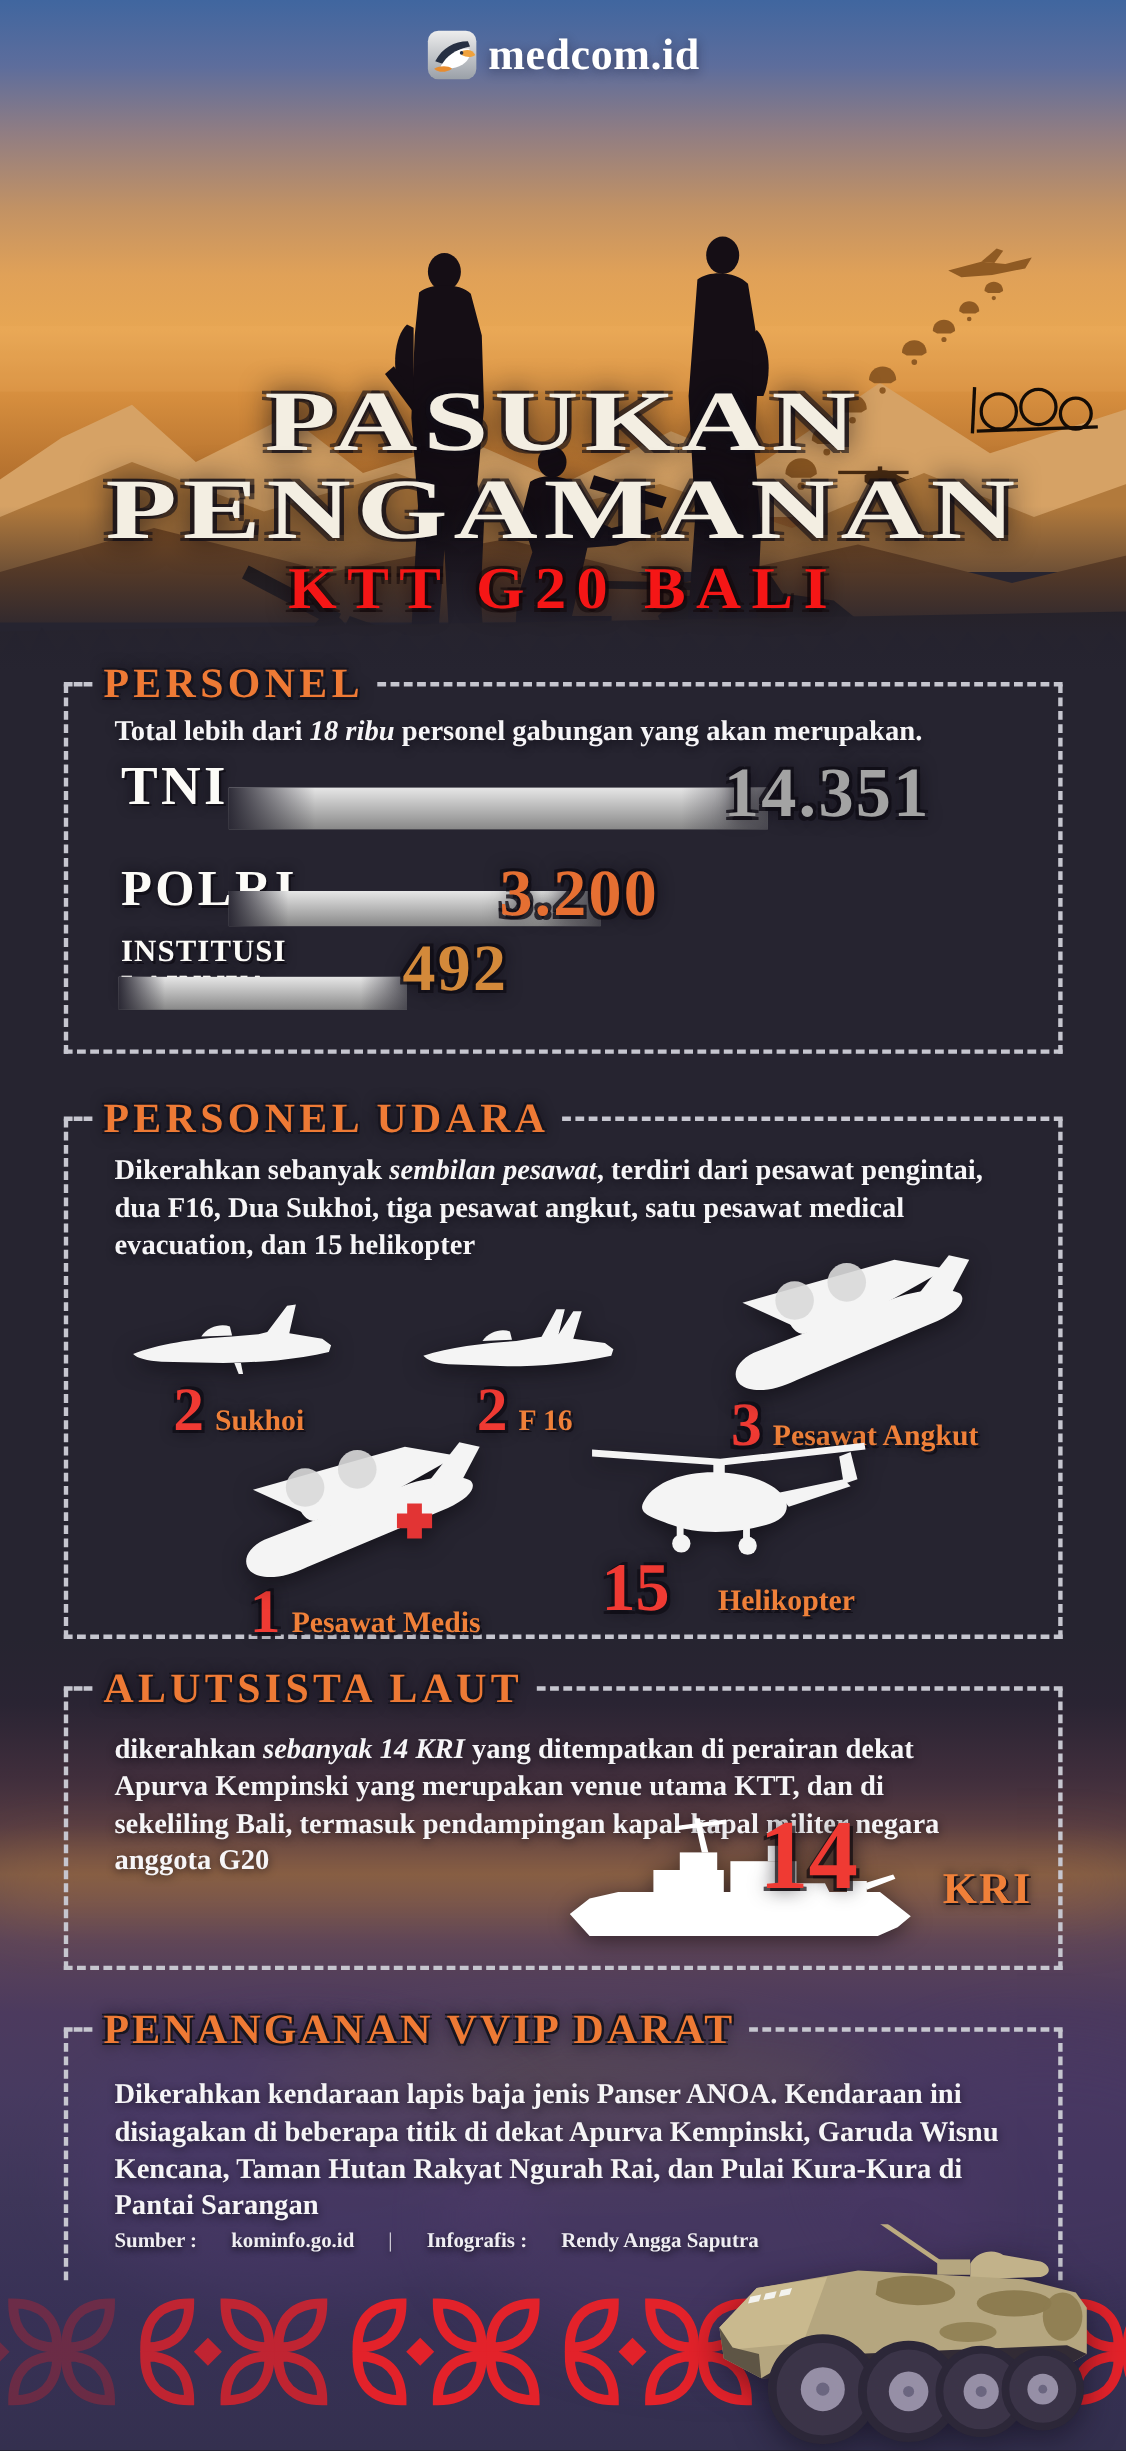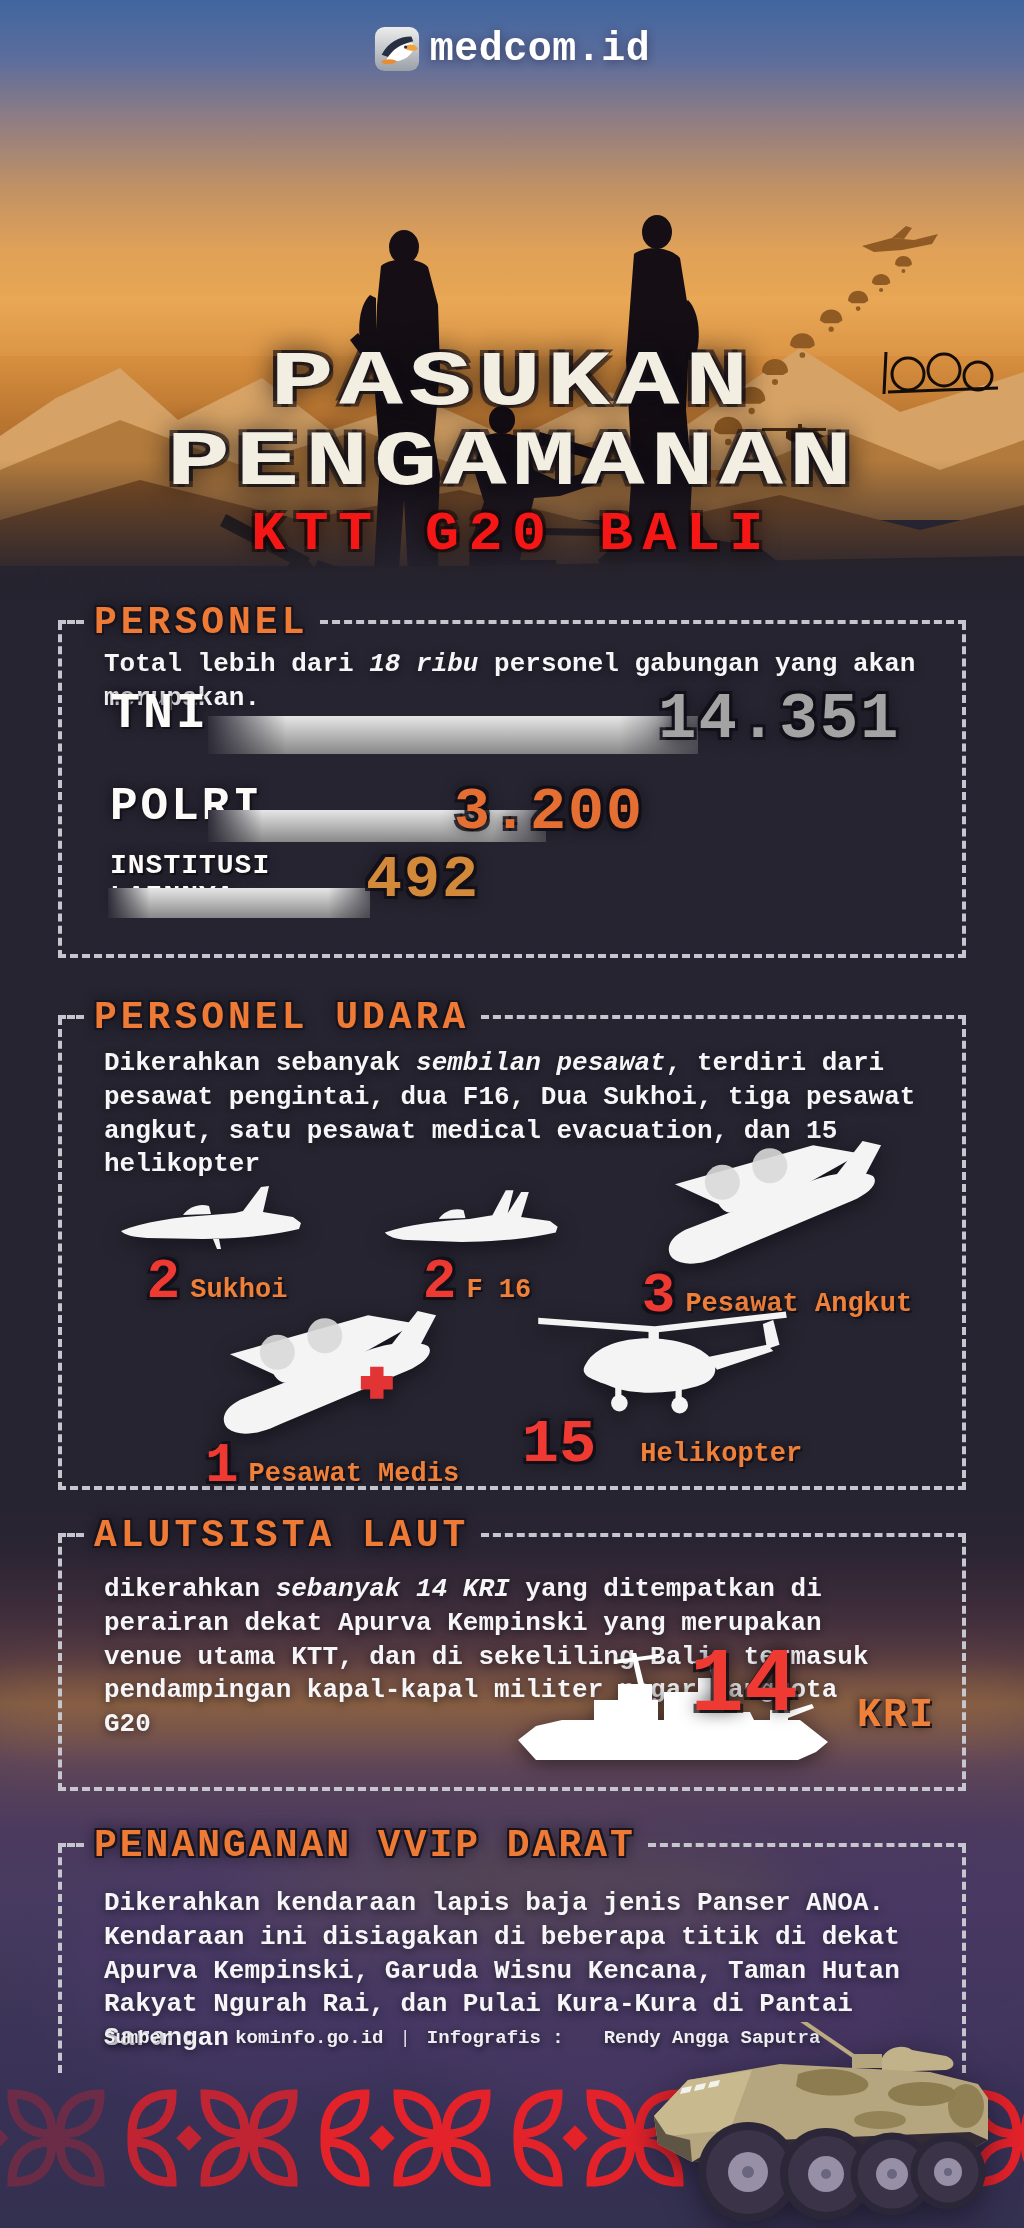--- a/index.html
+++ b/index.html
@@ -1,17 +1,17 @@
 <!DOCTYPE html>
 <html><head>
 <meta charset="utf-8">
 <style>
   html,body{margin:0;padding:0;background:#111;}
   .page{position:relative;width:1024px;height:2228px;overflow:hidden;background:#262430;
-        font-family:Liberation Mono, monospace;}
+        font-family:Liberation Serif, serif;}
 
   
   .scene{position:absolute;top:0;left:0;width:1024px;height:610px;display:block;}
   .logo{position:absolute;top:26px;left:0;width:100%;display:flex;justify-content:center;
         align-items:center;gap:10px;z-index:6;}
   .logo-text{font-size:40px;font-weight:bold;color:#fff;letter-spacing:.5px;
         text-shadow:0 2px 10px rgba(20,20,40,.45);}
   .hero{position:absolute;left:0;width:100%;text-align:center;color:#f3eee2;font-weight:bold;
         z-index:5;line-height:1;
         text-shadow:3px 3px 0 rgba(18,15,24,.6),-3px 3px 0 rgba(18,15,24,.6),
@@ -80,24 +80,24 @@
        text-shadow:2px 2px 0 rgba(16,14,22,.85),0 0 10px rgba(10,8,16,.8);}
 
   
   .ship-icon{position:absolute;left:440px;top:118px;filter:drop-shadow(0 4px 10px rgba(8,6,12,.55));}
   .ship-count{position:absolute;left:628px;top:100px;font-size:90px;font-weight:bold;color:#ef3a33;
        text-shadow:3px 3px 0 rgba(16,10,14,.7),-3px 3px 0 rgba(16,10,14,.7),0 0 18px rgba(10,8,16,.8);}
   .ship-unit{position:absolute;left:762px;top:158px;font-size:40px;font-weight:bold;color:#ef8039;
        letter-spacing:2px;text-shadow:2px 2px 0 rgba(16,14,22,.85),0 0 10px rgba(10,8,16,.8);margin-left:33px;}
 
   
-  .footer-line{position:absolute;left:42px;top:182px;display:flex;align-items:baseline;gap:16px;
+  .footer-line{position:absolute;left:42px;top:182px;display:flex;align-items:baseline;gap:31px;
        color:#efeef2;font-size:19px;text-shadow:0 2px 6px rgba(10,8,16,.7);}
   .f-label{font-weight:600;}
-  .f-value{font-weight:bold;margin-left:24px;}
+  .f-value{font-weight:bold;}
   .f-div{opacity:.9;}
 
   .pattern{position:absolute;top:2086px;left:0;z-index:3;}
   .vehicle{position:absolute;top:2022px;left:630px;z-index:4;filter:drop-shadow(0 8px 16px rgba(8,6,16,.5));}
 </style>
 </head>
 <body>
 
 <div class="page">
 

